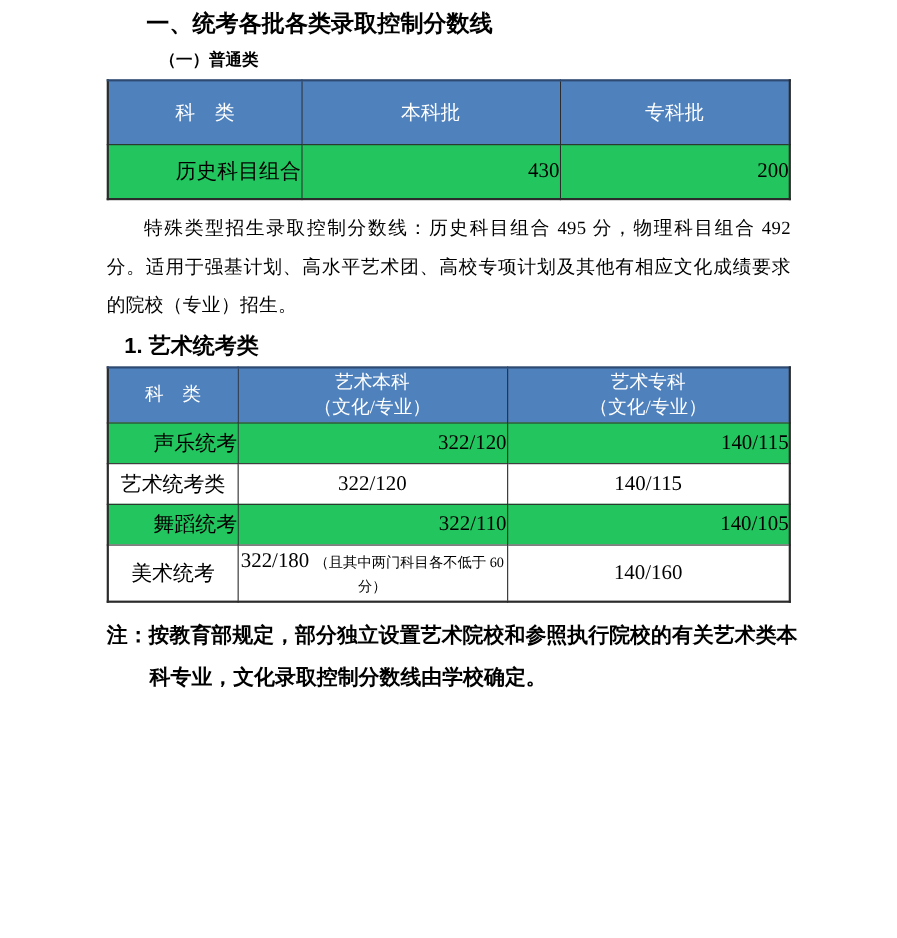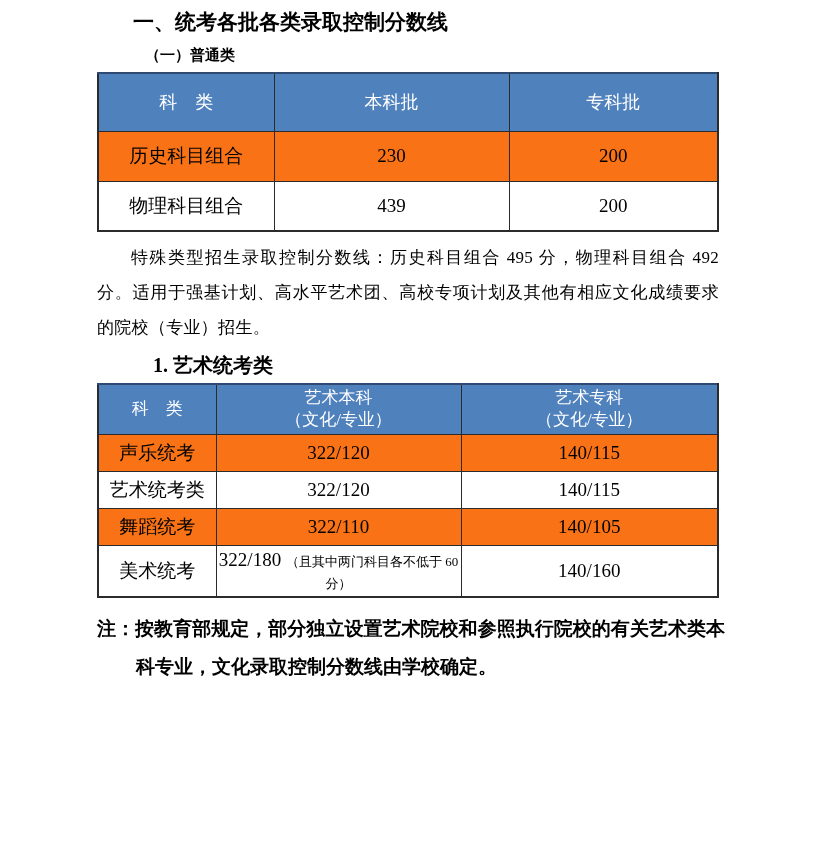--- a/index.html
+++ b/index.html
@@ -24,23 +24,23 @@
   }
   .h2 {
     margin-left: 48px;
     margin-top: 9px;
     font-family: "Liberation Sans", "DejaVu Sans", sans-serif;
     font-weight: bold;
     font-size: 15px;
     line-height: 24px;
   }
   .h3 {
-    margin-left: 56px;
+    margin-left: 16px;
     margin-top: 8px;
-    font-family: Liberation Serif, serif;
+    font-family: Liberation Sans, sans-serif;
     font-weight: bold;
     font-size: 20px;
     line-height: 24px;
   }
   table.tbl {
     width: 620px;
     border-collapse: collapse;
     table-layout: fixed;
     margin-top: 5px;
     border: 2px solid #2b2b2b;
@@ -64,21 +64,21 @@
   table.general col.c3 { width: 209px; }
   table.general th { height: 58px; }
   table.general td { height: 50px; font-size: 19px; }
   table.art { margin-top: 6px; }
   table.art col.c1 { width: 118px; }
   table.art col.c2 { width: 245px; }
   table.art col.c3 { width: 257px; }
   table.art th { height: 50px; font-size: 17px; line-height: 22px; }
   table.art td { height: 37px; font-size: 19px; }
   table.art tr.tall td { height: 52px; }
-  tr.alt td { background: #f97316; }
+  tr.alt td { background: #22c55e; text-align: right; }
   tr.plain td { background: #ffffff; }
   .small-note { font-size: 13px; }
   .para-block { margin-top: 8px; width: 622px; }
   .para {
     font-size: 17px;
     line-height: 35px;
     text-align: justify;
     text-indent: 2em;
     letter-spacing: 0.3px;
   }
@@ -112,26 +112,21 @@
     <thead>
       <tr>
         <th>科　类</th>
         <th>本科批</th>
         <th>专科批</th>
       </tr>
     </thead>
     <tbody>
       <tr class="alt">
         <td>历史科目组合</td>
-        <td>230</td>
-        <td>200</td>
-      </tr>
-      <tr class="plain">
-        <td>物理科目组合</td>
-        <td>439</td>
+        <td>430</td>
         <td>200</td>
       </tr>
     </tbody>
   </table>
 
   <div class="para-block">
     <p class="para">特殊类型招生录取控制分数线：历史科目组合 495 分，物理科目组合 492 分。适用于强基计划、高水平艺术团、高校专项计划及其他有相应文化成绩要求的院校（专业）招生。</p>
   </div>
 
   <div class="h3">1. 艺术统考类</div>

